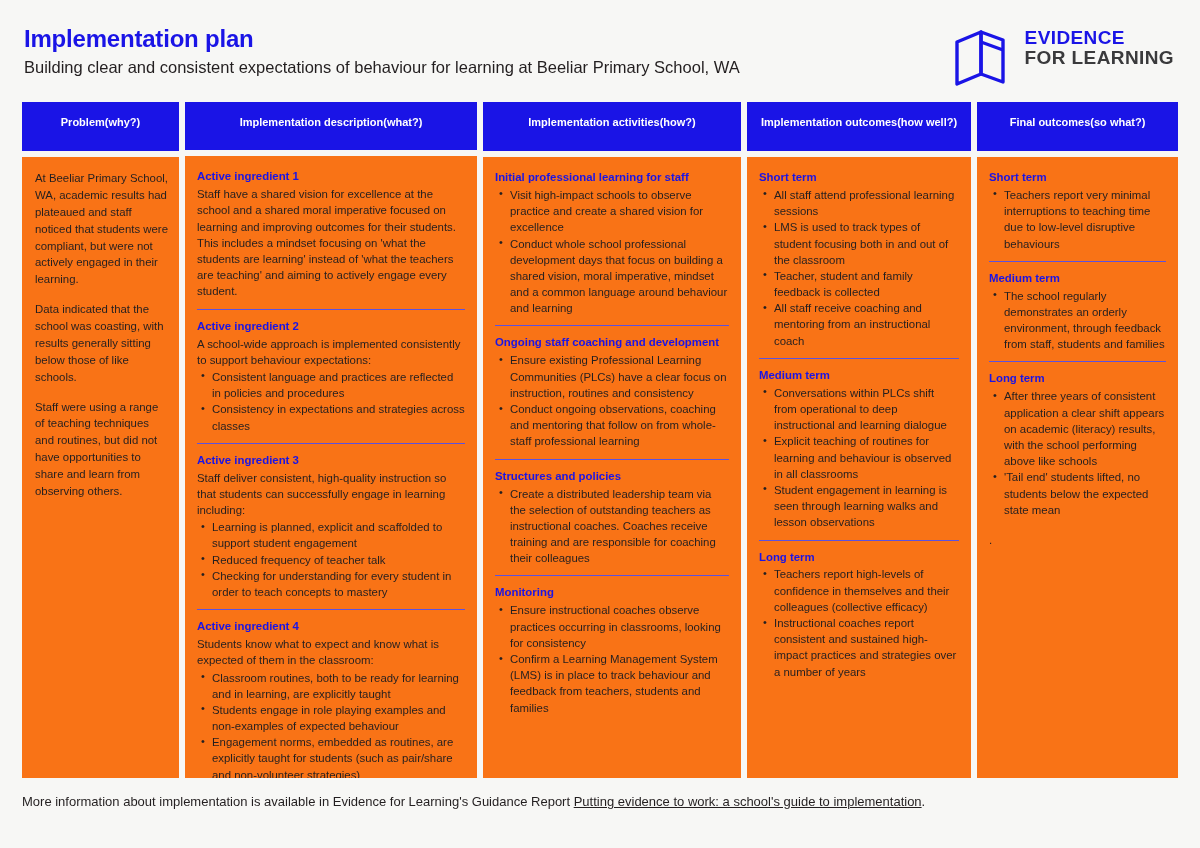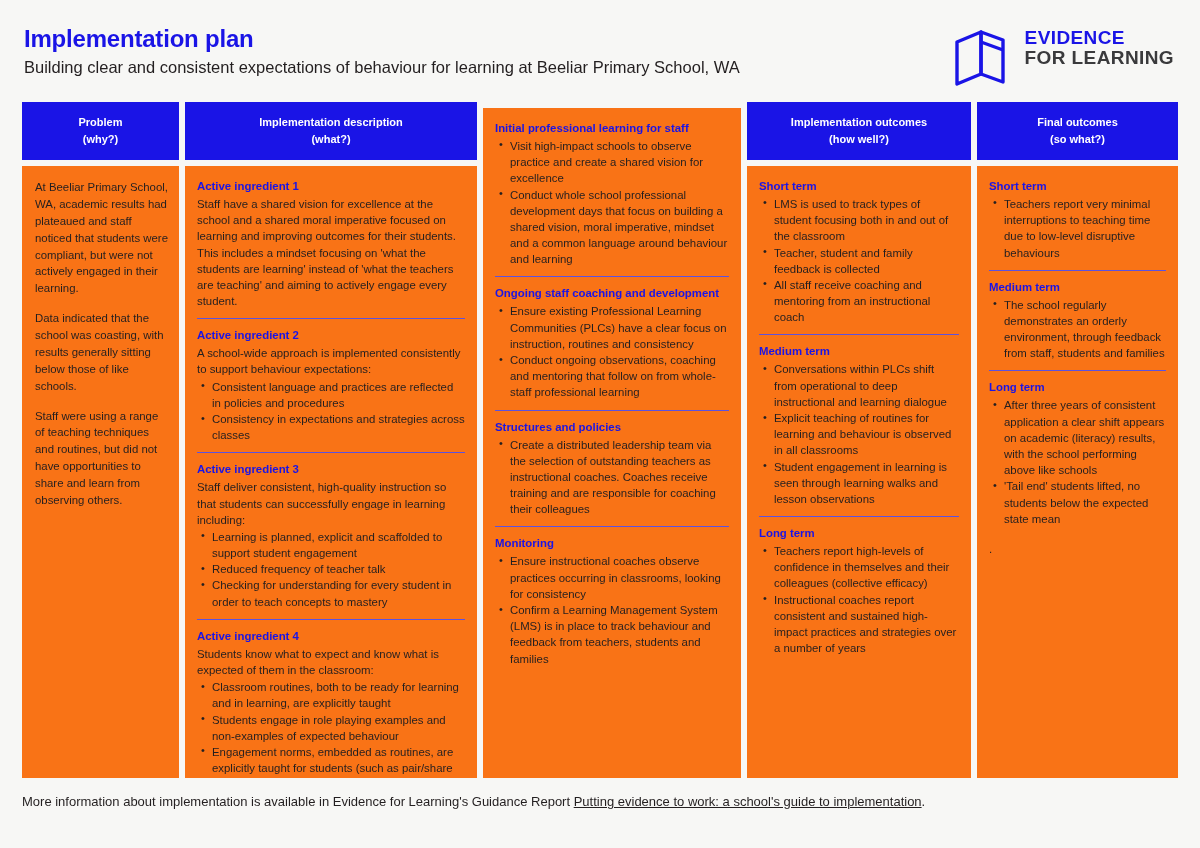--- a/index.html
+++ b/index.html
@@ -90,25 +90,24 @@
   .col-4 { flex: 0 0 224px; }
   .col-5 { flex: 0 0 201px; }
 
   .col-head {
     background: #1a14e6;
     color: #ffffff;
     text-align: center;
     font-size: 11px;
     font-weight: bold;
     line-height: 1.55;
-    padding: 28px 6px;
-    height: 58px;
+    padding: 12px 6px;
+    height: 49px;
     box-sizing: border-box;
     display: flex;
-    flex-direction: column;
     justify-content: center;
   }
   .col-body {
     background: #f97316;
     flex: 1 1 auto;
     padding: 13px 12px 10px 12px;
     margin-top: 6px;
     box-sizing: border-box;
     overflow: hidden;
   }
@@ -250,20 +249,24 @@
             <p class="block-text">Students know what to expect and know what is expected of them in the classroom:</p>
             <ul class="bullets">
               <li>Classroom routines, both to be ready for learning and in learning, are explicitly taught</li>
               <li>Students engage in role playing examples and non-examples of expected behaviour</li>
               <li>Engagement norms, embedded as routines, are explicitly taught for students (such as pair/share and non-volunteer strategies)</li>
             </ul>
           </div>
         </div>
       </div>
       <div class="col col-3">
+        <div class="col-head">
+          <span>Implementation activities</span>
+          <span>(how?)</span>
+        </div>
         <div class="col-body">
           <div class="block">
             <div class="block-head">Initial professional learning for staff</div>
             <ul class="bullets">
               <li>Visit high-impact schools to observe practice and create a shared vision for excellence</li>
               <li>Conduct whole school professional development days that focus on building a shared vision, moral imperative, mindset and a common language around behaviour and learning</li>
             </ul>
           </div>
           <hr class="divider">
           <div class="block">
@@ -292,20 +295,21 @@
       </div>
       <div class="col col-4">
         <div class="col-head">
           <span>Implementation outcomes</span>
           <span>(how well?)</span>
         </div>
         <div class="col-body">
           <div class="block">
             <div class="block-head">Short term</div>
             <ul class="bullets">
+              <li>All staff attend professional learning sessions</li>
               <li>LMS is used to track types of student focusing both in and out of the classroom</li>
               <li>Teacher, student and family feedback is collected</li>
               <li>All staff receive coaching and mentoring from an instructional coach</li>
             </ul>
           </div>
           <hr class="divider">
           <div class="block">
             <div class="block-head">Medium term</div>
             <ul class="bullets">
               <li>Conversations within PLCs shift from operational to deep instructional and learning dialogue</li>

